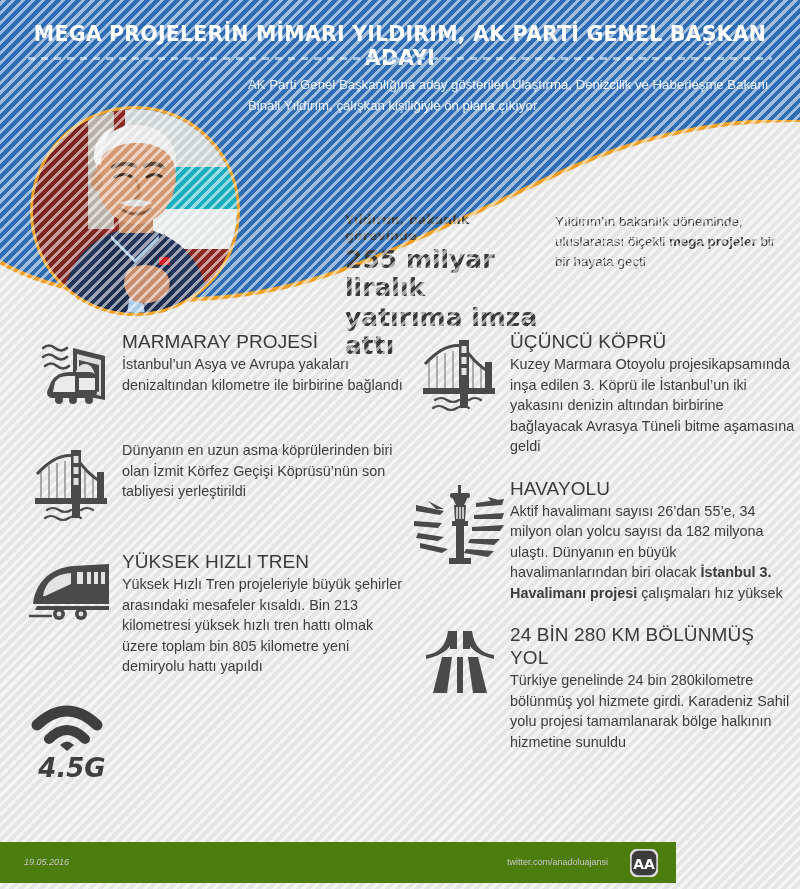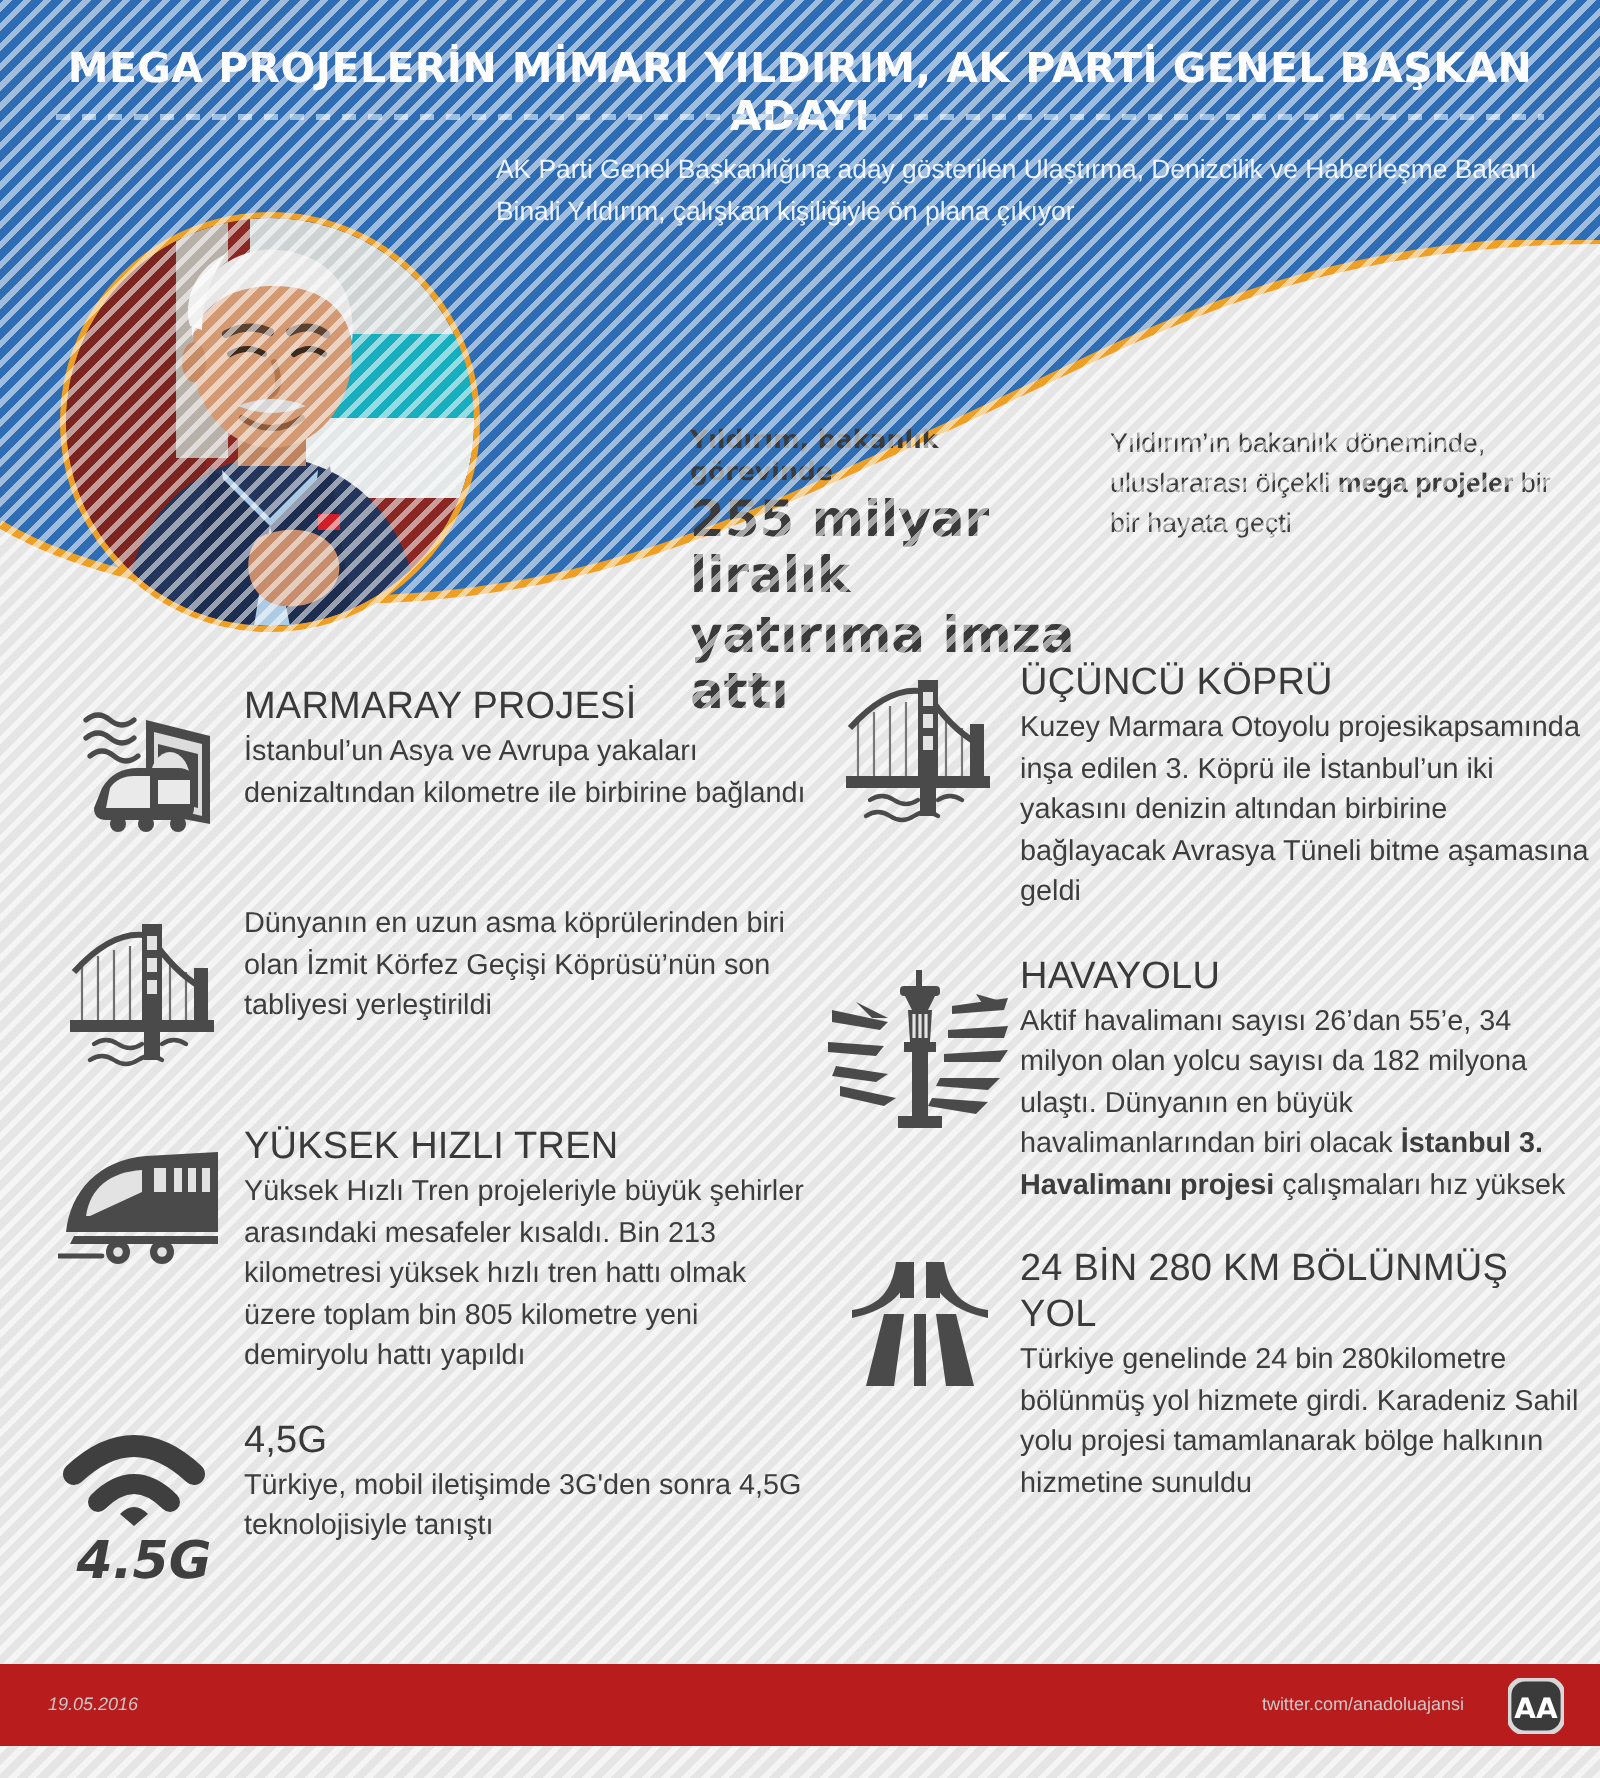--- a/index.html
+++ b/index.html
@@ -145,21 +145,21 @@
     left: 0;
     width: 800px;
     z-index: 6;
   }
 
   .col {
     position: absolute;
     top: 0;
     width: 390px;
   }
-  .col-left  { left: 22px; margin-top: 12px; }
+  .col-left  { left: 22px; }
   .col-right { left: 410px; }
 
   .item {
     position: relative;
     display: flex;
     align-items: flex-start;
     margin-bottom: 20px;
   }
 
   .item-icon {
@@ -185,24 +185,24 @@
     color: #3d3d3d;
     font-size: 14.4px;
     line-height: 20.5px;
   }
   .item-text b { font-weight: bold; }
 
   
   .footer {
     position: absolute;
     left: 0;
-    bottom: 16px;
-    width: 800px;
+    bottom: 6px;
+    width: 676px;
     height: 41px;
-    background: #b91c1c;
+    background: #4d7c0f;
     z-index: 7;
   }
   .footer-date {
     position: absolute;
     left: 24px;
     top: 15px;
     color: #c9c9c9;
     font-size: 9px;
     font-style: italic;
   }
@@ -386,24 +386,20 @@
       <div class="item-icon">
         <svg width="90" height="80" viewBox="0 0 90 80" xmlns="http://www.w3.org/2000/svg">
           <g fill="none" stroke="#3f3f3f" stroke-linecap="round">
             <path d="M10,24 Q40,-4 70,24" stroke-width="11"></path>
             <path d="M22,38 Q40,20 58,38" stroke-width="10"></path>
           </g>
           <path d="M40,50 L33,44 Q40,37 47,44 Z" fill="#3f3f3f"></path>
           <text x="45" y="76" font-family="DejaVu Sans, sans-serif" font-size="26" font-weight="bold" font-style="italic" fill="#3f3f3f" text-anchor="middle">4.5G</text>
         </svg>
       </div>
-      <div class="item-body">
-        <div class="item-title">4,5G</div>
-        <div class="item-text">Türkiye, mobil iletişimde 3G'den sonra 4,5G teknolojisiyle tanıştı</div>
-      </div>
     </div>
 
   </div>
 
   <div class="col col-right">
 
     <div class="item">
       <div class="item-icon">
         <svg width="86" height="86" viewBox="0 0 86 86" xmlns="http://www.w3.org/2000/svg">
           <g stroke="#787878" stroke-width="1.1">

